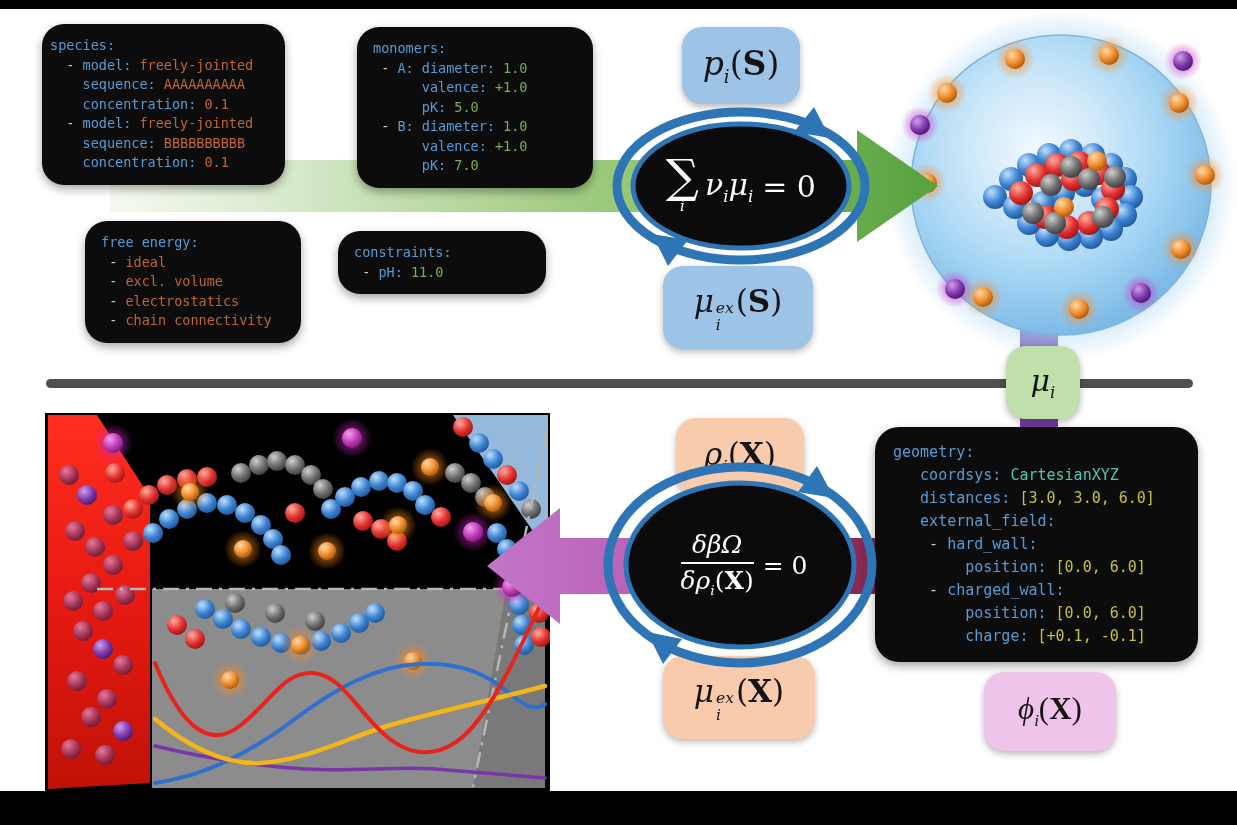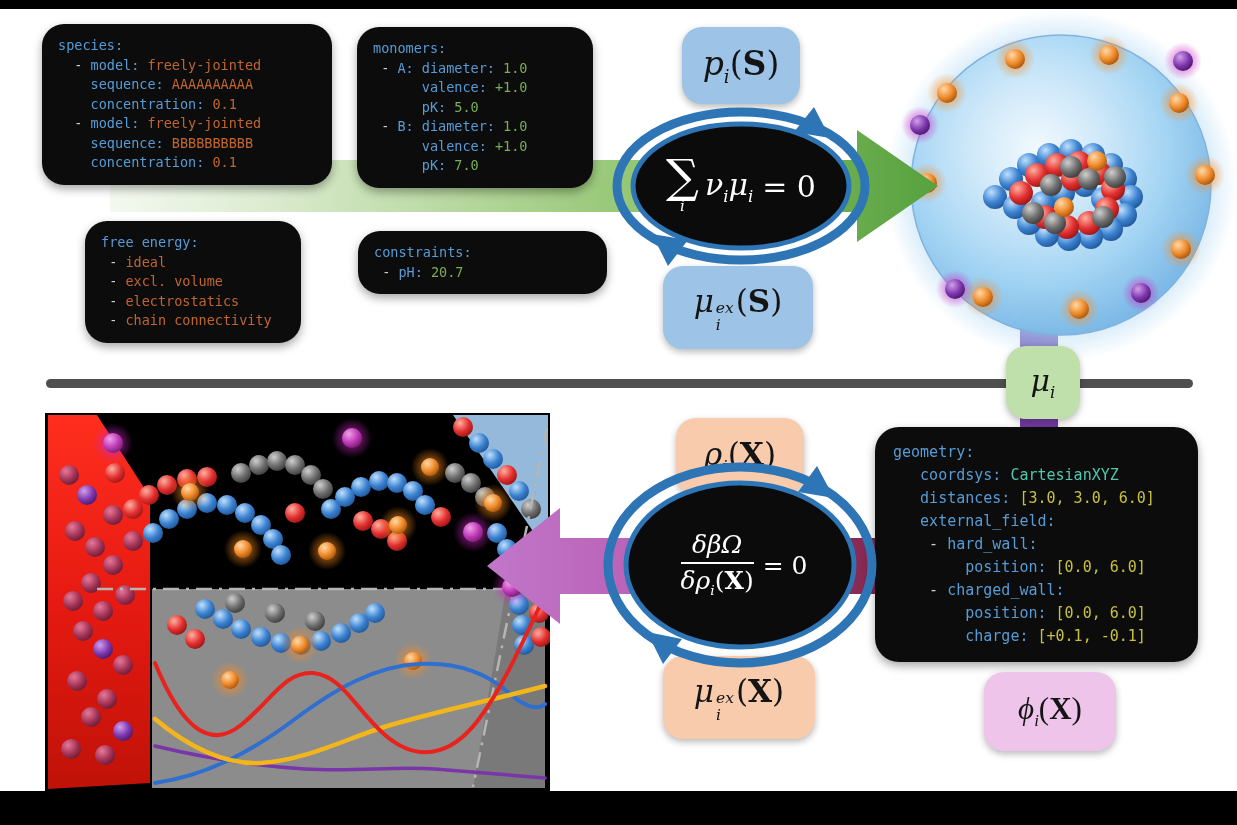--- a/index.html
+++ b/index.html
@@ -11,24 +11,24 @@
   #strip-top { top:0; height:9px; }
   #strip-bottom { top:791px; height:34px; }
 
   
   .codebox { position:absolute; background:#0c0c0c; border-radius:22px; padding:12px 16px;
              font-family:"DejaVu Sans Mono","Liberation Mono",monospace;
              font-size:13.5px; line-height:19.5px; white-space:pre;
              box-shadow:0 4px 10px rgba(0,0,0,.35); }
   .tok-k{color:#569cd6} .tok-o{color:#c1652f} .tok-n{color:#79ae54}
   .tok-y{color:#c9c13c} .tok-t{color:#4ec9b0} .tok-p{color:#cfcfcf}
-  #box-species      {left:42px;  top:24px;  width:290px;}
+  #box-species      {left:42px;  top:24px;  width:243px;padding-left:8px;}
   #box-free-energy  {left:85px;  top:221px; width:216px;}
   #box-monomers     {left:357px; top:27px;  width:236px;}
-  #box-constraints  {left:358px; top:231px; width:249px;}
+  #box-constraints  {left:338px; top:231px; width:208px;}
   #box-geometry     {left:875px; top:427px; width:323px; font-size:15px; line-height:23px;
                      border-radius:24px; padding:14px 18px;}
 
   
   .pill { position:absolute; display:flex; align-items:center; justify-content:center;
           border-radius:20px; color:#141414; box-shadow:0 3px 7px rgba(0,0,0,.28);
           font-family:"DejaVu Serif","Liberation Serif",serif; }
   .pill i { font-style:italic; }
   .pill sub, .eq sub { font-size:.55em; font-style:italic; }
   .paren { font-style:normal; }
@@ -386,21 +386,21 @@
     <polygon points="402,34 82,34 82,4 9,62 82,120 82,90 402,90" fill="url(#gradMagenta)"></polygon>
   </svg>
 
   <div class="pill" id="pill-mu-i">
     <span><i>μ</i><sub>i</sub></span>
   </div>
 
   <div class="codebox" id="box-species"><div class="code-line"><span class="tok-k">species:</span></div><div class="code-line"><span class="tok-p">  - </span><span class="tok-k">model: </span><span class="tok-o">freely-jointed</span></div><div class="code-line"><span class="tok-p">    </span><span class="tok-k">sequence: </span><span class="tok-o">AAAAAAAAAA</span></div><div class="code-line"><span class="tok-p">    </span><span class="tok-k">concentration: </span><span class="tok-o">0.1</span></div><div class="code-line"><span class="tok-p">  - </span><span class="tok-k">model: </span><span class="tok-o">freely-jointed</span></div><div class="code-line"><span class="tok-p">    </span><span class="tok-k">sequence: </span><span class="tok-o">BBBBBBBBBB</span></div><div class="code-line"><span class="tok-p">    </span><span class="tok-k">concentration: </span><span class="tok-o">0.1</span></div></div>
   <div class="codebox" id="box-free-energy"><div class="code-line"><span class="tok-k">free energy:</span></div><div class="code-line"><span class="tok-p"> - </span><span class="tok-o">ideal</span></div><div class="code-line"><span class="tok-p"> - </span><span class="tok-o">excl. volume</span></div><div class="code-line"><span class="tok-p"> - </span><span class="tok-o">electrostatics</span></div><div class="code-line"><span class="tok-p"> - </span><span class="tok-o">chain connectivity</span></div></div>
   <div class="codebox" id="box-monomers"><div class="code-line"><span class="tok-k">monomers:</span></div><div class="code-line"><span class="tok-p"> - </span><span class="tok-k">A: </span><span class="tok-k">diameter: </span><span class="tok-n">1.0</span></div><div class="code-line"><span class="tok-p">      </span><span class="tok-k">valence: </span><span class="tok-n">+1.0</span></div><div class="code-line"><span class="tok-p">      </span><span class="tok-k">pK: </span><span class="tok-n">5.0</span></div><div class="code-line"><span class="tok-p"> - </span><span class="tok-k">B: </span><span class="tok-k">diameter: </span><span class="tok-n">1.0</span></div><div class="code-line"><span class="tok-p">      </span><span class="tok-k">valence: </span><span class="tok-n">+1.0</span></div><div class="code-line"><span class="tok-p">      </span><span class="tok-k">pK: </span><span class="tok-n">7.0</span></div></div>
-  <div class="codebox" id="box-constraints"><div class="code-line"><span class="tok-k">constraints:</span></div><div class="code-line"><span class="tok-p"> - </span><span class="tok-k">pH: </span><span class="tok-n">20.7</span></div></div>
+  <div class="codebox" id="box-constraints"><div class="code-line"><span class="tok-k">constraints:</span></div><div class="code-line"><span class="tok-p"> - </span><span class="tok-k">pH: </span><span class="tok-n">11.0</span></div></div>
   <div class="codebox" id="box-geometry"><div class="code-line"><span class="tok-k">geometry:</span></div><div class="code-line"><span class="tok-p">   </span><span class="tok-k">coordsys: </span><span class="tok-t">CartesianXYZ</span></div><div class="code-line"><span class="tok-p">   </span><span class="tok-k">distances: </span><span class="tok-y">[3.0, 3.0, 6.0]</span></div><div class="code-line"><span class="tok-p">   </span><span class="tok-k">external_field:</span></div><div class="code-line"><span class="tok-p">    - </span><span class="tok-k">hard_wall:</span></div><div class="code-line"><span class="tok-p">        </span><span class="tok-k">position: </span><span class="tok-y">[0.0, 6.0]</span></div><div class="code-line"><span class="tok-p">    - </span><span class="tok-k">charged_wall:</span></div><div class="code-line"><span class="tok-p">        </span><span class="tok-k">position: </span><span class="tok-y">[0.0, 6.0]</span></div><div class="code-line"><span class="tok-p">        </span><span class="tok-k">charge: </span><span class="tok-y">[+0.1, -0.1]</span></div></div>
 
   <div class="pill" id="pill-p">
     <span><i>p</i><sub>i</sub><span class="paren">(</span><span class="bv">S</span><span class="paren">)</span></span>
   </div>
   <div class="pill" id="pill-mu-ex-s">
     <span><i>μ</i><span class="supsub">
           <span>ex</span>
           <span>i</span>
         </span><span class="paren">(</span><span class="bv">S</span><span class="paren">)</span></span>

